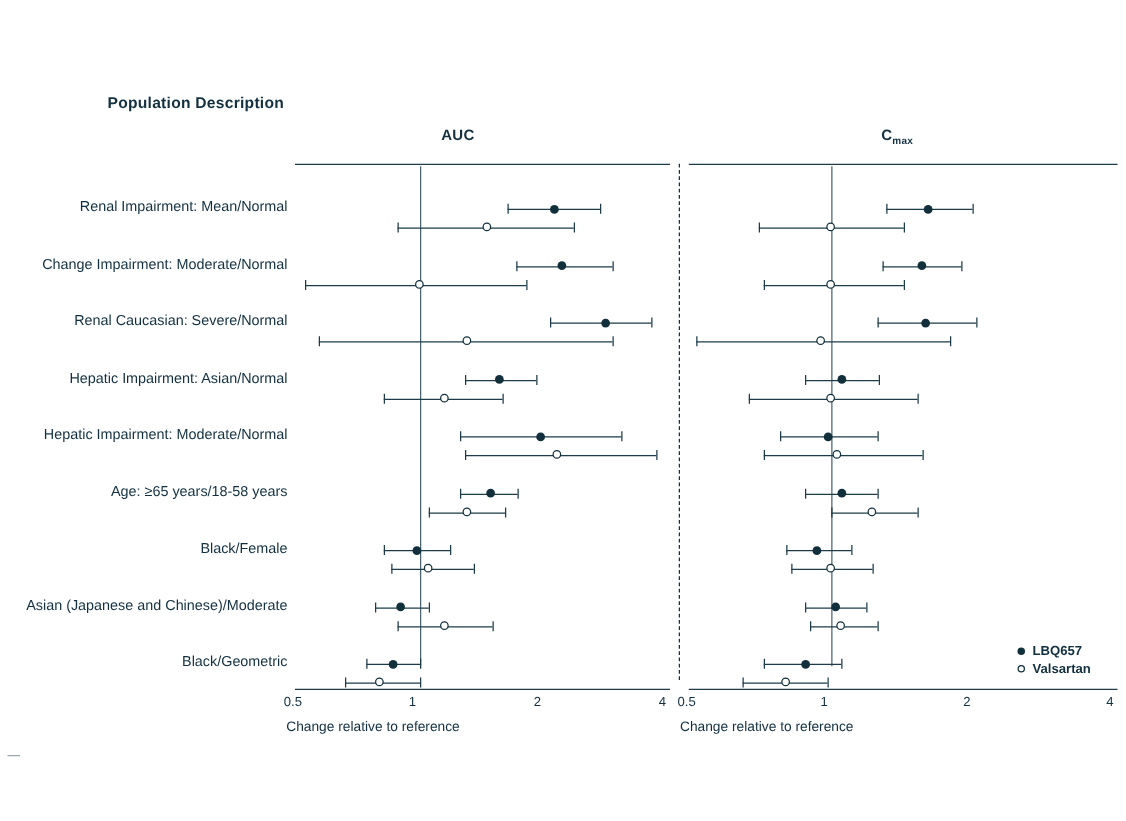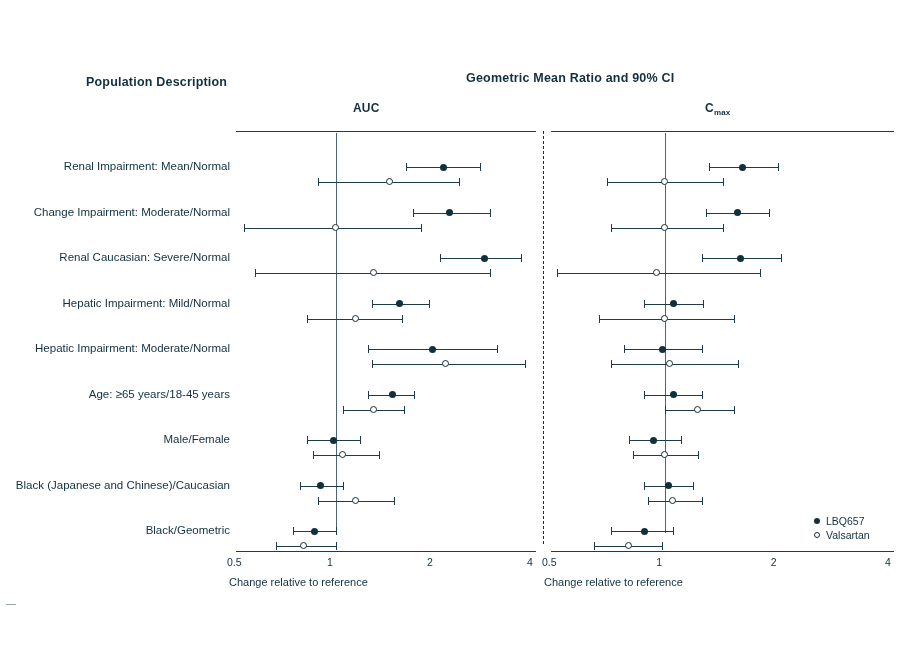--- a/index.html
+++ b/index.html
@@ -29,54 +29,53 @@
   .ci{position:absolute;top:0;height:0;border-top:1.1px solid #1d3c4a;}
   .cap{position:absolute;top:-4px;width:0;height:8px;border-left:1.1px solid #1d3c4a;}
   .pt-filled{position:absolute;width:7px;height:7px;border-radius:50%;background:#12303c;top:-3.5px;margin-left:-3.5px;}
   .pt-open{position:absolute;width:7px;height:7px;border-radius:50%;background:#ffffff;border:1.1px solid #12303c;top:-4px;margin-left:-4px;box-sizing:border-box;}
 
   .axisline{position:absolute;height:0;border-top:1.4px solid #1d3c4a;}
   .tick{position:absolute;font-size:10.5px;color:#123040;}
   .axcap{position:absolute;font-size:11px;color:#123040;}
 
   .legend{position:absolute;font-size:10.5px;color:#123040;}
-  .legend .lrow{position:relative;height:14px;padding-left:14px;line-height:14px;white-space:nowrap;}
+  .legend .lrow{position:relative;height:14px;padding-left:14px;line-height:14px;white-space:nowrap;font-weight:bold;}
   .legend .mk-f{position:absolute;left:2px;top:4px;width:6px;height:6px;border-radius:50%;background:#12303c;}
   .legend .mk-o{position:absolute;left:2px;top:4px;width:6px;height:6px;border-radius:50%;background:#fff;border:1px solid #12303c;box-sizing:border-box;}
 
   .corner-mark{position:absolute;left:6px;top:604px;width:10px;height:0;border-top:1px solid #9aa7ad;}
 </style>
 </head>
 <body>
 
 <div id="root">
 
   <div class="hdr" id="hdr-pop">Population Description</div>
-  <div class="hdr" id="hdr-gmr">Geometric Mean Ratio and 90% CI</div>
   <div class="hdr" id="hdr-auc">AUC</div>
   <div class="hdr" id="hdr-cmax"><span>C</span><sub>max</sub></div>
 
   <div class="panel" id="panel-auc">
     <div class="axis-top"></div>
   </div>
   <div class="panel" id="panel-cmax">
     <div class="axis-top"></div>
   </div>
 
   <div class="divider"></div>
 
   <div id="labels">
       <div class="rowlabel" style="top: 160px; width: 230px; left: 0px;">Renal Impairment: Mean/Normal</div>
       <div class="rowlabel" style="top: 205.5px; width: 230px; left: 0px;">Change Impairment: Moderate/Normal</div>
       <div class="rowlabel" style="top: 251px; width: 230px; left: 0px;">Renal Caucasian: Severe/Normal</div>
-      <div class="rowlabel" style="top: 296.5px; width: 230px; left: 0px;">Hepatic Impairment: Mild/Normal</div>
+      <div class="rowlabel" style="top: 296.5px; width: 230px; left: 0px;">Hepatic Impairment: Asian/Normal</div>
       <div class="rowlabel" style="top: 342px; width: 230px; left: 0px;">Hepatic Impairment: Moderate/Normal</div>
-      <div class="rowlabel" style="top: 387.5px; width: 230px; left: 0px;">Age: ≥65 years/18-45 years</div>
-      <div class="rowlabel" style="top: 433px; width: 230px; left: 0px;">Male/Female</div>
-      <div class="rowlabel" style="top: 478.5px; width: 230px; left: 0px;">Black (Japanese and Chinese)/Caucasian</div>
+      <div class="rowlabel" style="top: 387.5px; width: 230px; left: 0px;">Age: ≥65 years/18-58 years</div>
+      <div class="rowlabel" style="top: 433px; width: 230px; left: 0px;">Black/Female</div>
+      <div class="rowlabel" style="top: 478.5px; width: 230px; left: 0px;">Asian (Japanese and Chinese)/Moderate</div>
       <div class="rowlabel" style="top: 524px; width: 230px; left: 0px;">Black/Geometric</div>
     </div>
   <div id="plots">
       <div class="refline" style="left: 336px; top: 133px; height: 400px;"></div>
       <div class="series" style="left: 0px; top: 167px; width: 901px;">
         <div class="ci" style="left: 405.599px; width: 74.7613px;"></div>
         <div class="cap" style="left: 405.599px;"></div>
         <div class="cap" style="left: 480.361px;"></div>
         <div class="pt-filled" style="left: 443.039px;"></div>
       </div>

